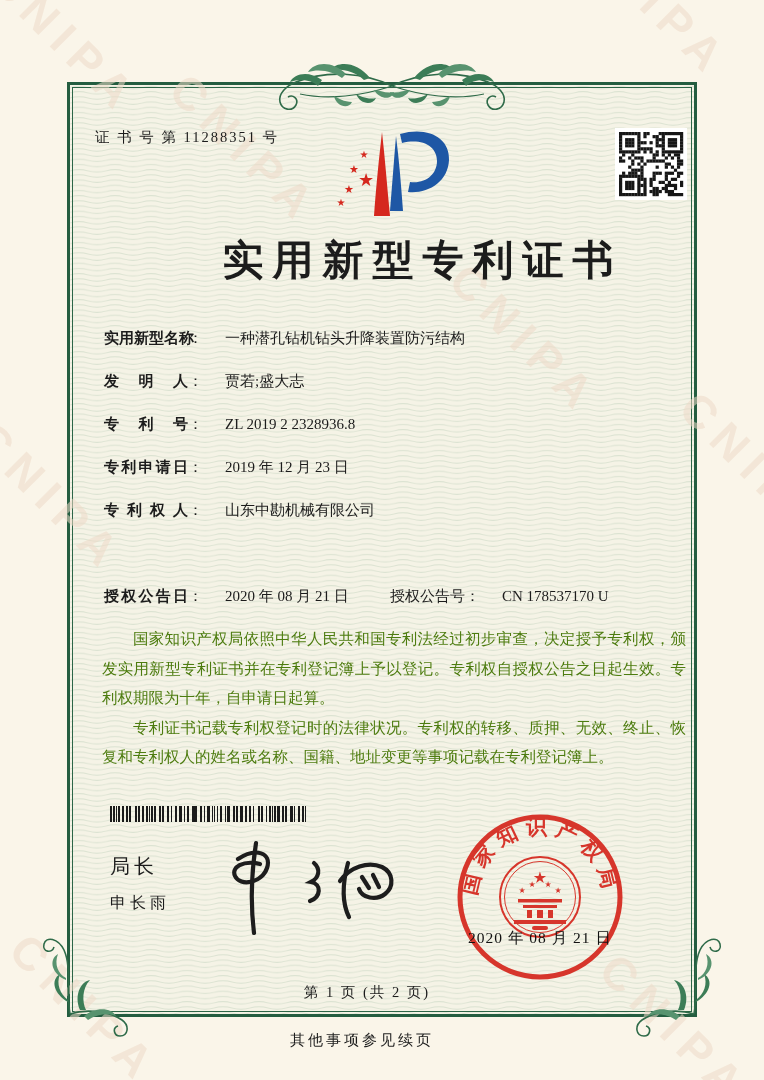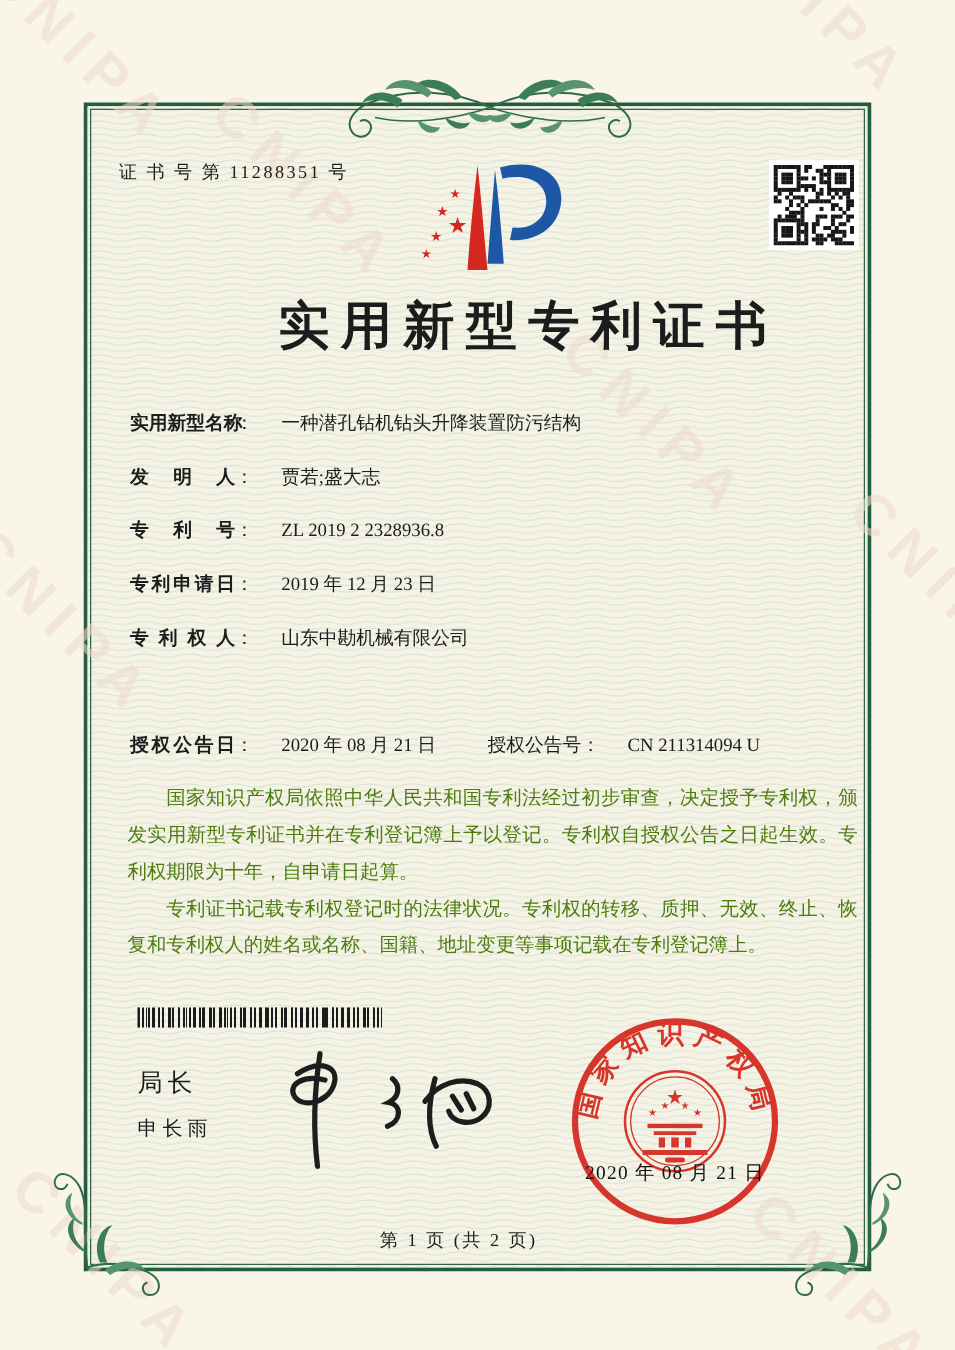--- a/index.html
+++ b/index.html
@@ -338,21 +338,21 @@
   </div>
   <div class="layer field-row" style="top:458px">
     <span class="field-label">专利申请日</span><span>：</span><span class="field-value">2019 年 12 月 23 日</span>
   </div>
   <div class="layer field-row" style="top:501px">
     <span class="field-label">专利权人</span><span>：</span><span class="field-value">山东中勘机械有限公司</span>
   </div>
   <div class="layer field-row" style="top:587px">
     <span class="field-label">授权公告日</span><span>：</span><span class="field-value">2020 年 08 月 21 日</span>
     <span class="grant-no-group">
-      <span>授权公告号</span><span>：</span><span class="field-value">CN 211314094 U</span>
+      <span>授权公告号</span><span>：</span><span class="field-value">CN 178537170 U</span>
     </span>
   </div>
 
   <div class="layer body-text">
     <p>国家知识产权局依照中华人民共和国专利法经过初步审查，决定授予专利权，颁发实用新型专利证书并在专利登记簿上予以登记。专利权自授权公告之日起生效。专利权期限为十年，自申请日起算。</p>
     <p>专利证书记载专利权登记时的法律状况。专利权的转移、质押、无效、终止、恢复和专利权人的姓名或名称、国籍、地址变更等事项记载在专利登记簿上。</p>
   </div>
 
   <div class="layer barcode"></div>
 
@@ -390,20 +390,21 @@
       <rect x="-13" y="13" width="5" height="8"></rect>
       <rect x="-3" y="13" width="6" height="8"></rect>
       <rect x="8" y="13" width="5" height="8"></rect>
       <rect x="-26" y="23" width="52" height="4"></rect>
       <rect x="-8" y="29" width="16" height="4" rx="2"></rect>
     </g>
   </svg>
   <div class="seal-date layer">2020 年 08 月 21 日</div>
 
   <div class="layer page-info">第 1 页 (共 2 页)</div>
+  <div class="layer footer-note">其他事项参见续页</div>
 
   <svg class="ornament-layer" width="764" height="1080" viewBox="0 0 764 1080">
     <defs>
       <g id="fl-half" stroke="#2f6b49" fill="none" stroke-width="1.6">
         <path d="M0 0 C28 -14 66 -16 96 -4 C106 0 114 8 112 16 C110 24 100 26 96 19 C93 13 99 8 104 11"></path>
         <path d="M0 0 C30 10 64 14 92 8" stroke-width="1.2"></path>
         <path d="M22 -8 C34 -24 54 -26 62 -16 C50 -18 36 -14 28 -6 Z" fill="#3c7d57" stroke="none"></path>
         <path d="M46 -12 C60 -26 78 -24 84 -14 C72 -18 58 -14 50 -8 Z" fill="#58936f" stroke="none"></path>
         <path d="M70 -6 C84 -16 98 -12 102 -4 C92 -8 80 -6 74 0 Z" fill="#3c7d57" stroke="none"></path>
         <path d="M18 4 c-6 10 -18 10 -20 2 c8 2 14 -2 20 -2" fill="#58936f" stroke="none"></path>

